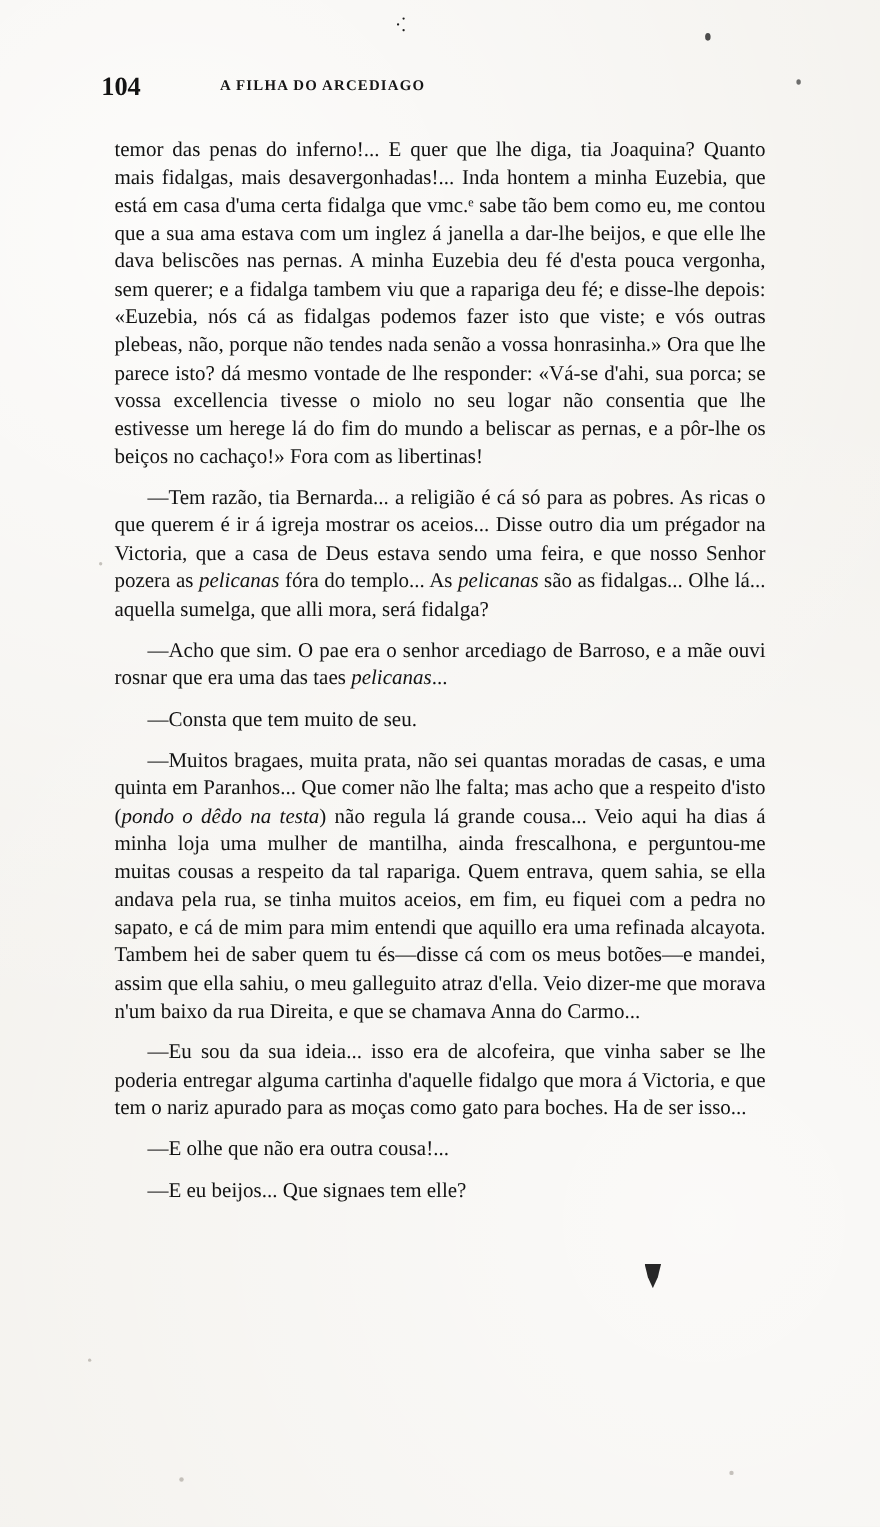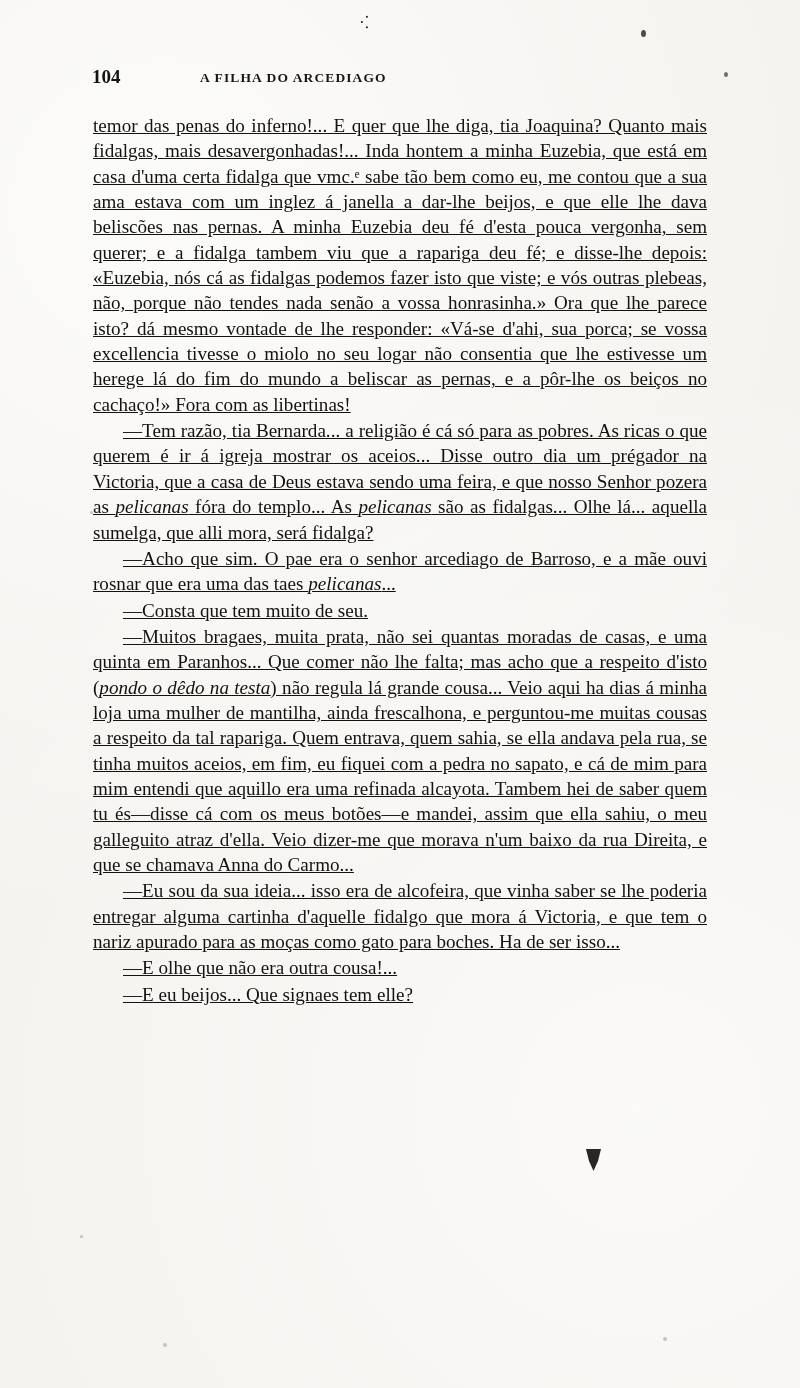--- a/index.html
+++ b/index.html
@@ -33,21 +33,21 @@
     position: absolute;
     top: 66px;
     left: 92px;
     right: 92px;
     height: 22px;
   }
   .folio {
     position: absolute;
     left: 0;
     top: 0;
-    font-size: 19px;
+    font-size: 24px;
     font-weight: bold;
     letter-spacing: 0px;
     color: #131313;
     font-family: "Liberation Serif", serif;
   }
   .running-title {
     position: absolute;
     left: 108px;
     top: 4px;
     font-size: 13.5px;
@@ -62,23 +62,22 @@
     left: 92px;
     width: 616px;
     font-size: 19.1px;
     line-height: 25.35px;
     text-align: justify;
     color: #121212;
     font-family: "Liberation Serif", serif;
     -webkit-font-smoothing: none;
   }
   .body-text p {
-    margin: 1px;
+    margin: 12px;
     text-indent: 0;
-    text-decoration: underline;
   }
   .body-text p.indent {
     text-indent: 30px;
   }
   .body-text i {
     font-style: italic;
   }
   .blot {
     position: absolute;
     left: 586px;

